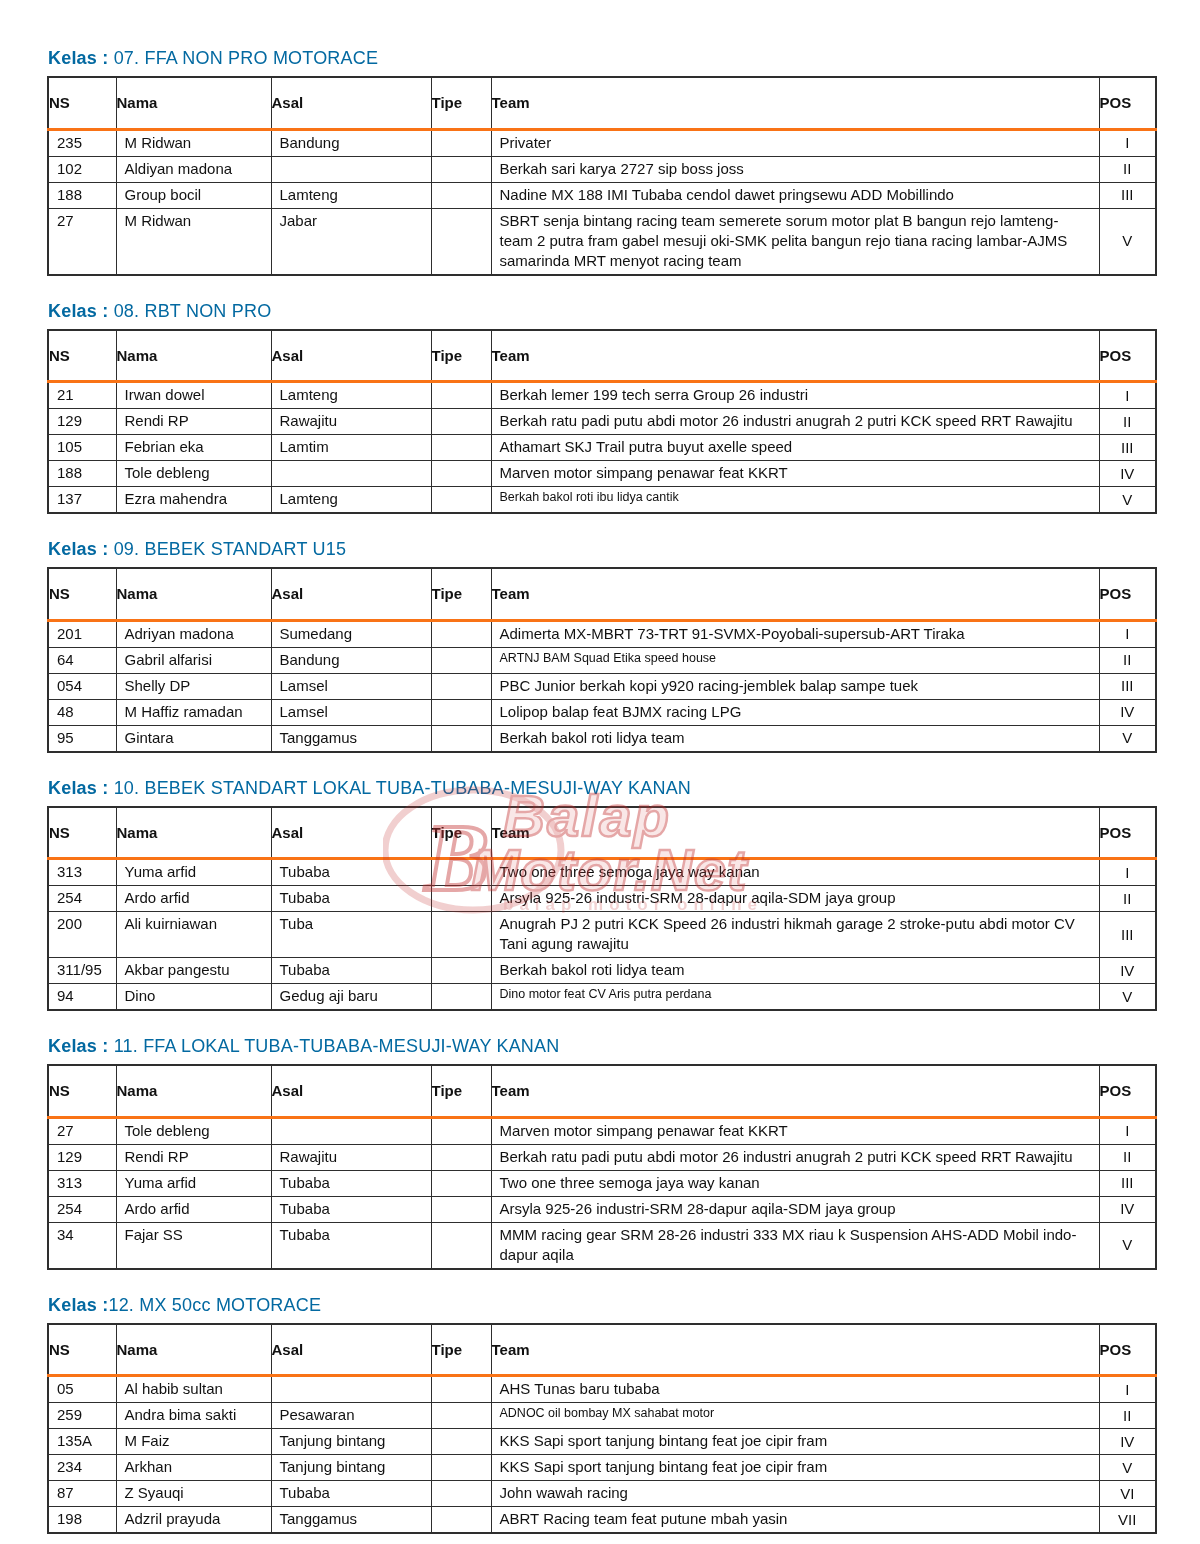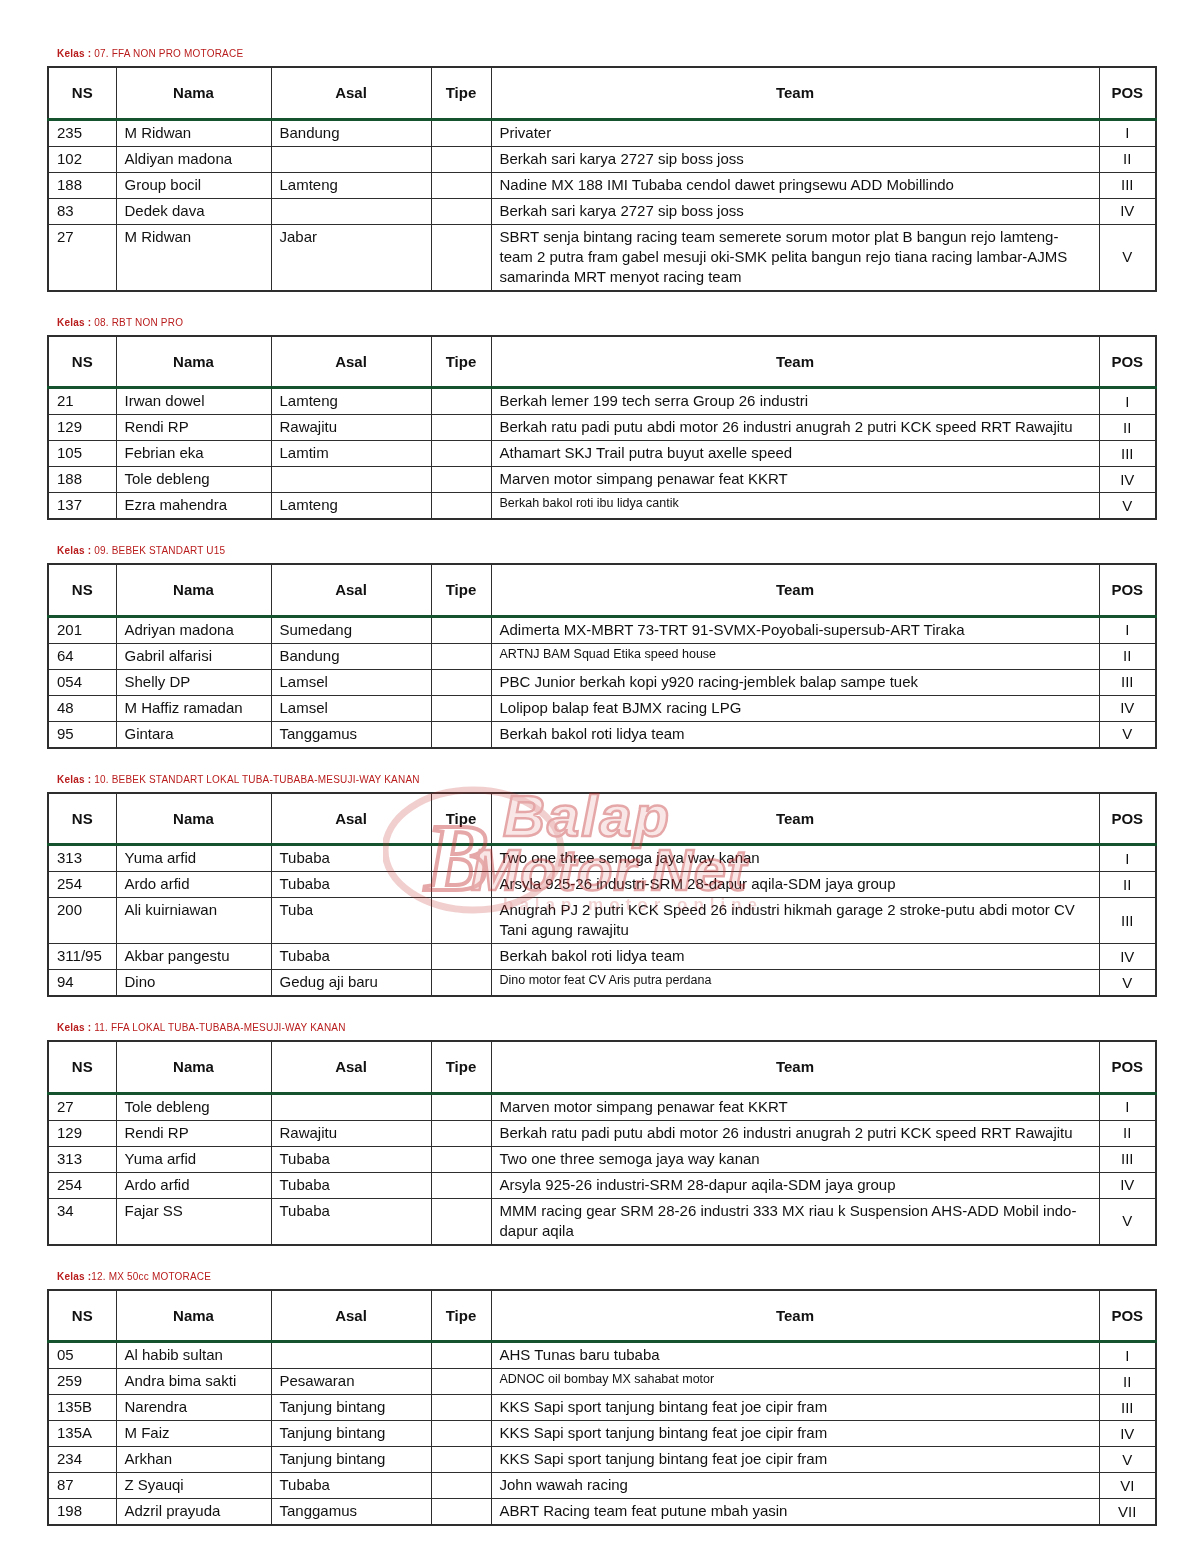--- a/index.html
+++ b/index.html
@@ -6,43 +6,43 @@
   html, body { background: #ffffff; }
   body {
     width: 1200px; min-height: 1544px;
     font-family: "Liberation Sans", "DejaVu Sans", sans-serif;
     color: #111;
     padding: 48px 45px 30px 47px;
     position: relative;
   }
   .section { margin-bottom: 25px; }
   .section-title {
-    font-size: 10px; margin: 0 0 7px 10px; color: #b91c1c;
+    font-size: 18px; margin: 0 0 7px 1px; color: #0369a1;
     letter-spacing: 0.2px;
   }
   .section-title .kelas { font-weight: bold; }
   .section-title .rest { font-weight: normal; }
   table {
     width: 1108px;
     border-collapse: collapse;
     table-layout: fixed;
     border: 2px solid #2e2e2e;
     background: transparent;
   }
   th, td {
     border: 1px solid #2e2e2e;
     font-size: 15px;
     overflow: hidden;
   }
   thead th {
     font-weight: bold;
-    text-align: center;
+    text-align: left;
     height: 52px;
     vertical-align: middle;
-    border-bottom: 3px solid #14532d;
+    border-bottom: 3px solid #f97316;
     background: transparent;
   }
   tbody td {
     padding: 2px 8px 3px 8px;
     line-height: 20px;
     vertical-align: top;
     text-align: left;
   }
   tbody td.pos { text-align: center; vertical-align: middle; padding: 1px 2px; }
   tbody tr.small td.team-cell { font-size: 12.5px; line-height: 18px; padding-top: 1px; }
@@ -107,28 +107,20 @@
           </tr>
           <tr>
             <td>188</td>
             <td>Group bocil</td>
             <td>Lamteng</td>
             <td></td>
             <td class="team-cell">Nadine MX 188 IMI Tubaba cendol dawet pringsewu ADD Mobillindo</td>
             <td class="pos">III</td>
           </tr>
           <tr>
-            <td>83</td>
-            <td>Dedek dava</td>
-            <td></td>
-            <td></td>
-            <td class="team-cell">Berkah sari karya 2727 sip boss joss</td>
-            <td class="pos">IV</td>
-          </tr>
-          <tr>
             <td>27</td>
             <td>M Ridwan</td>
             <td>Jabar</td>
             <td></td>
             <td class="team-cell">SBRT senja bintang racing team semerete sorum motor plat B bangun rejo lamteng-team 2 putra fram gabel mesuji oki-SMK pelita bangun rejo tiana racing lambar-AJMS samarinda MRT menyot racing team</td>
             <td class="pos">V</td>
           </tr>
         </tbody>
       </table>
     </div>
@@ -422,28 +414,20 @@
             <td class="team-cell">AHS Tunas baru tubaba</td>
             <td class="pos">I</td>
           </tr>
           <tr class="small">
             <td>259</td>
             <td>Andra bima sakti</td>
             <td>Pesawaran</td>
             <td></td>
             <td class="team-cell">ADNOC oil bombay MX sahabat motor</td>
             <td class="pos">II</td>
-          </tr>
-          <tr>
-            <td>135B</td>
-            <td>Narendra</td>
-            <td>Tanjung bintang</td>
-            <td></td>
-            <td class="team-cell">KKS Sapi sport tanjung bintang feat joe cipir fram</td>
-            <td class="pos">III</td>
           </tr>
           <tr>
             <td>135A</td>
             <td>M Faiz</td>
             <td>Tanjung bintang</td>
             <td></td>
             <td class="team-cell">KKS Sapi sport tanjung bintang feat joe cipir fram</td>
             <td class="pos">IV</td>
           </tr>
           <tr>

